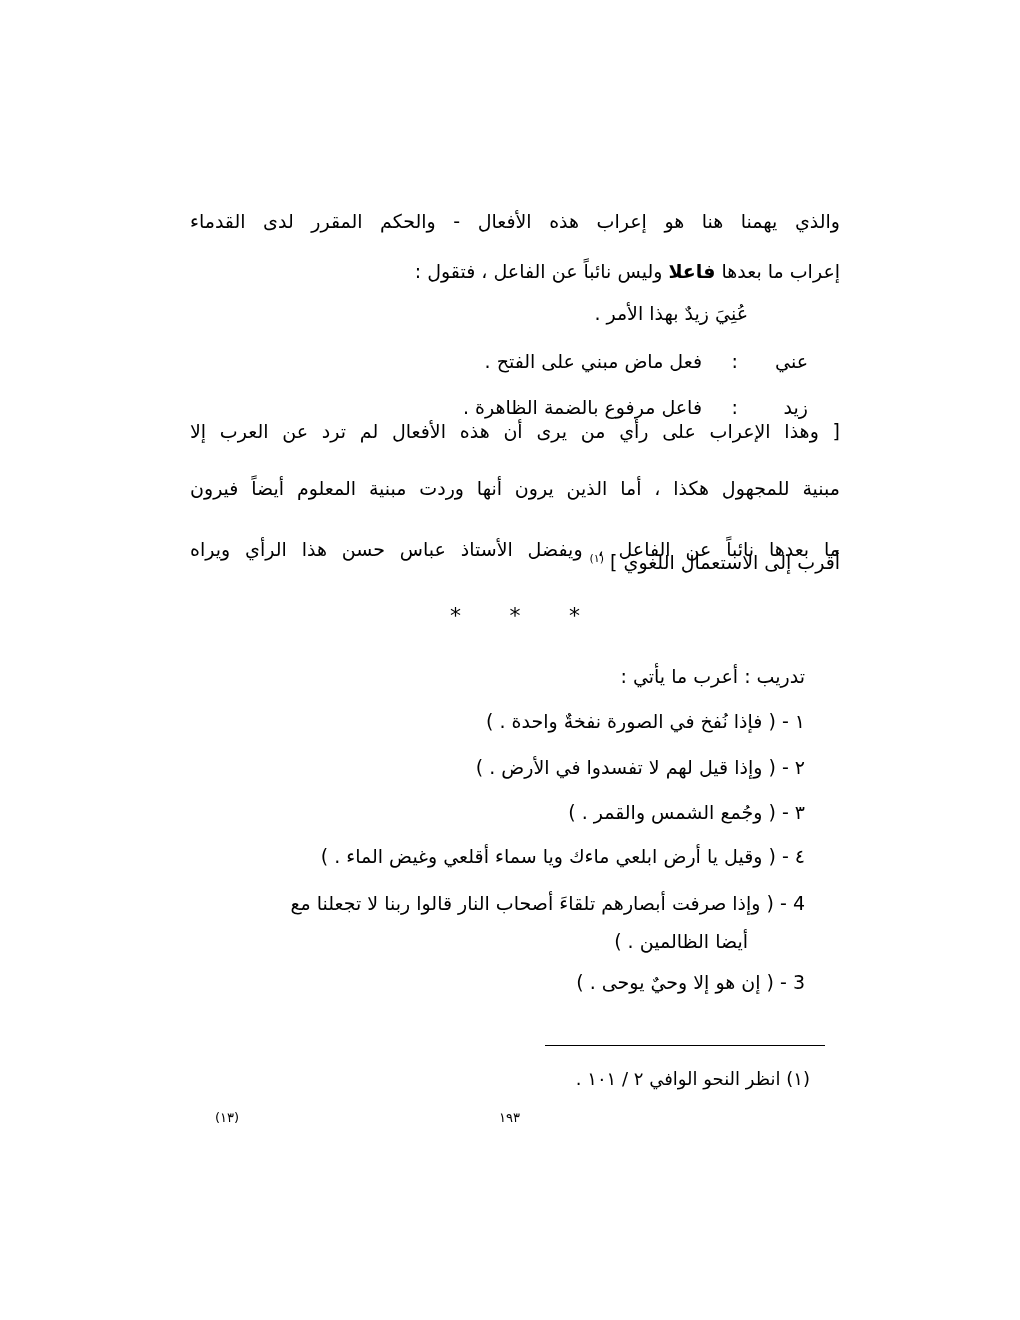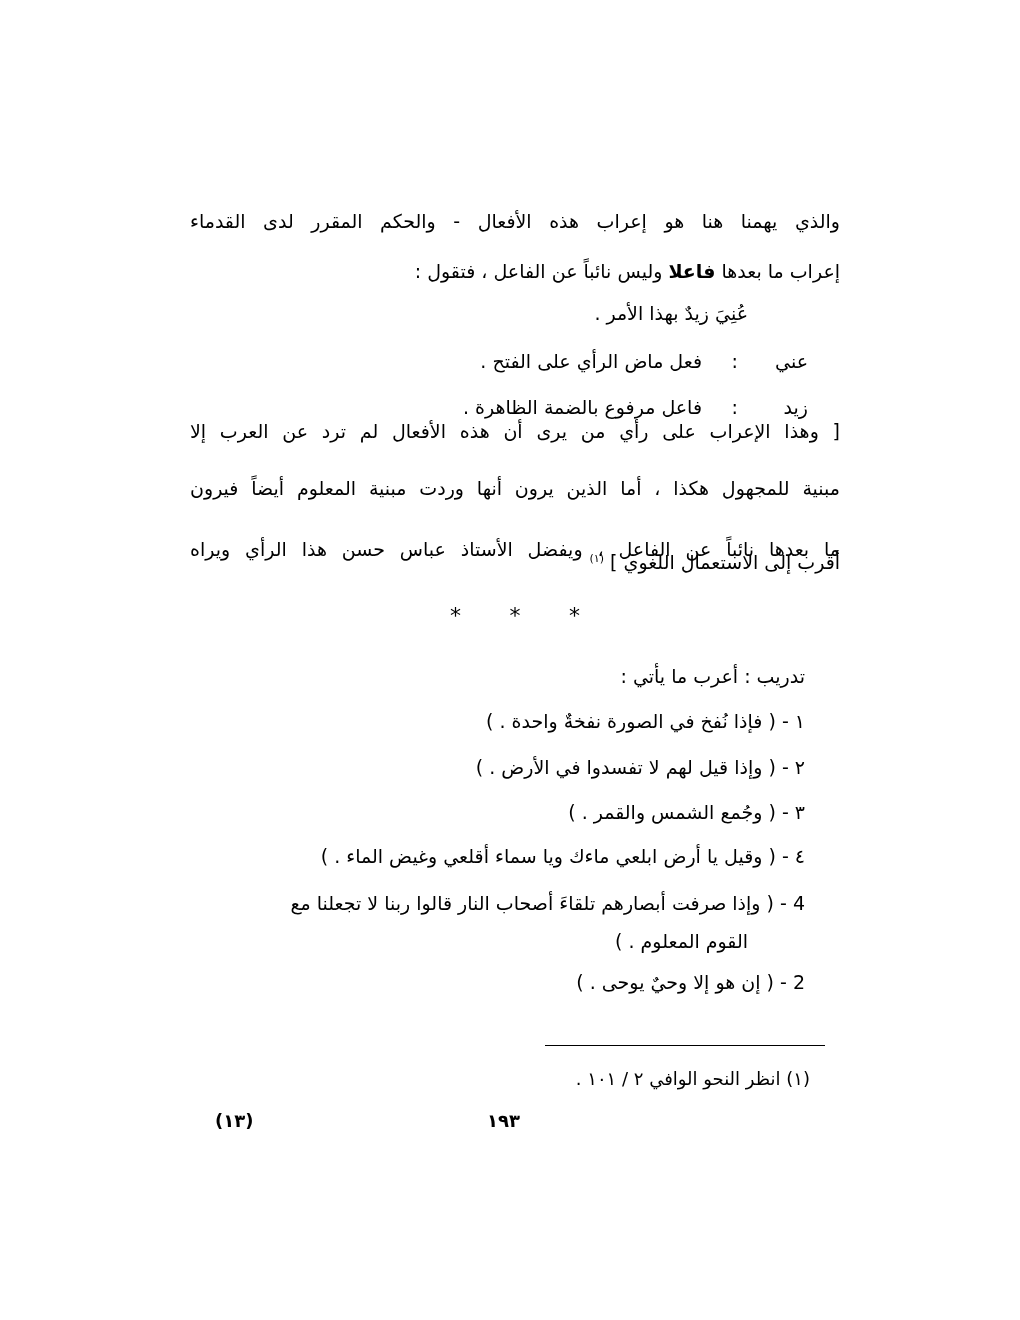--- a/index.html
+++ b/index.html
@@ -16,38 +16,38 @@
   .stars {
     position:absolute; top:605px; left:450px; width:130px;
     direction:ltr; display:flex; justify-content:space-between;
     font-size:22px; line-height:1;
   }
   .fn-rule {
     position:absolute; top:1045px; left:545px; width:280px; height:0;
     border-top:1.5px solid #000;
   }
   .footnote { position:absolute; top:1068px; right:210px; font-size:18px; direction:rtl; white-space:nowrap; }
-  .pageno { position:absolute; top:1110px; font-size:18px; direction:rtl; white-space:nowrap;font-weight:bold; }
+  .pageno { position:absolute; top:1110px; font-size:13px; direction:rtl; white-space:nowrap; }
   .sup { font-size:11px; vertical-align:super; }
   b { font-weight:bold; }
 </style>
 </head>
 <body>
 
 <div>
 
   <div class="line just" style="top:212px;">والذي يهمنا هنا هو إعراب هذه الأفعال - والحكم المقرر لدى القدماء</div>
   <div class="line r" style="top:262px;"><span>إعراب ما بعدها </span><b>فاعلا</b><span> وليس نائباً عن الفاعل ، فتقول :</span></div>
 
   <div class="line" style="top:304px; right:272px;">عُنِيَ زيدٌ بهذا الأمر .</div>
 
   <div>
     <div class="line" style="top:352px; right:212px;">عني</div>
     <div class="line" style="top:352px; right:282px;">:</div>
-    <div class="line" style="top:352px; right:318px;">فعل ماض الرأي على الفتح .</div>
+    <div class="line" style="top:352px; right:318px;">فعل ماض مبني على الفتح .</div>
   </div>
   <div>
     <div class="line" style="top:398px; right:212px;">زيد</div>
     <div class="line" style="top:398px; right:282px;">:</div>
     <div class="line" style="top:398px; right:318px;">فاعل مرفوع بالضمة الظاهرة .</div>
   </div>
 
   <div class="line just" style="top:422px;">[ وهذا الإعراب على رأي من يرى أن هذه الأفعال لم ترد عن العرب إلا</div>
   <div class="line just" style="top:479px;">مبنية للمجهول هكذا ، أما الذين يرون أنها وردت مبنية المعلوم أيضاً فيرون</div>
   <div class="line just" style="top:540px;">ما بعدها نائباً عن الفاعل ، ويفضل الأستاذ عباس حسن هذا الرأي ويراه</div>
@@ -58,21 +58,21 @@
     <span>*</span>
     <span>*</span>
   </div>
 
   <div class="line" style="top:667px; right:215px;">تدريب : أعرب ما يأتي :</div>
   <div class="line" style="top:712px; right:215px;">١ - ( فإذا نُفخ في الصورة نفخةٌ واحدة . )</div>
   <div class="line" style="top:758px; right:215px;">٢ - ( وإذا قيل لهم لا تفسدوا في الأرض . )</div>
   <div class="line" style="top:803px; right:215px;">٣ - ( وجُمع الشمس والقمر . )</div>
   <div class="line" style="top:847px; right:215px;">٤ - ( وقيل يا أرض ابلعي ماءك ويا سماء أقلعي وغيض الماء . )</div>
   <div class="line" style="top:894px; right:215px;">4 - ( وإذا صرفت أبصارهم تلقاءَ أصحاب النار قالوا ربنا لا تجعلنا مع</div>
-  <div class="line" style="top:932px; right:272px;">القوم المعلوم . )</div>
-  <div class="line" style="top:973px; right:215px;">2 - ( إن هو إلا وحيٌ يوحى . )</div>
+  <div class="line" style="top:932px; right:272px;">أيضا الظالمين . )</div>
+  <div class="line" style="top:973px; right:215px;">3 - ( إن هو إلا وحيٌ يوحى . )</div>
 
   <div class="fn-rule"></div>
   <div class="footnote">(١) انظر النحو الوافي ٢ / ١٠١ .</div>
 
   <div class="pageno" style="right:500px;">١٩٣</div>
   <div class="pageno" style="left:215px;">(١٣)</div>
 </div>
 
 </body></html>

